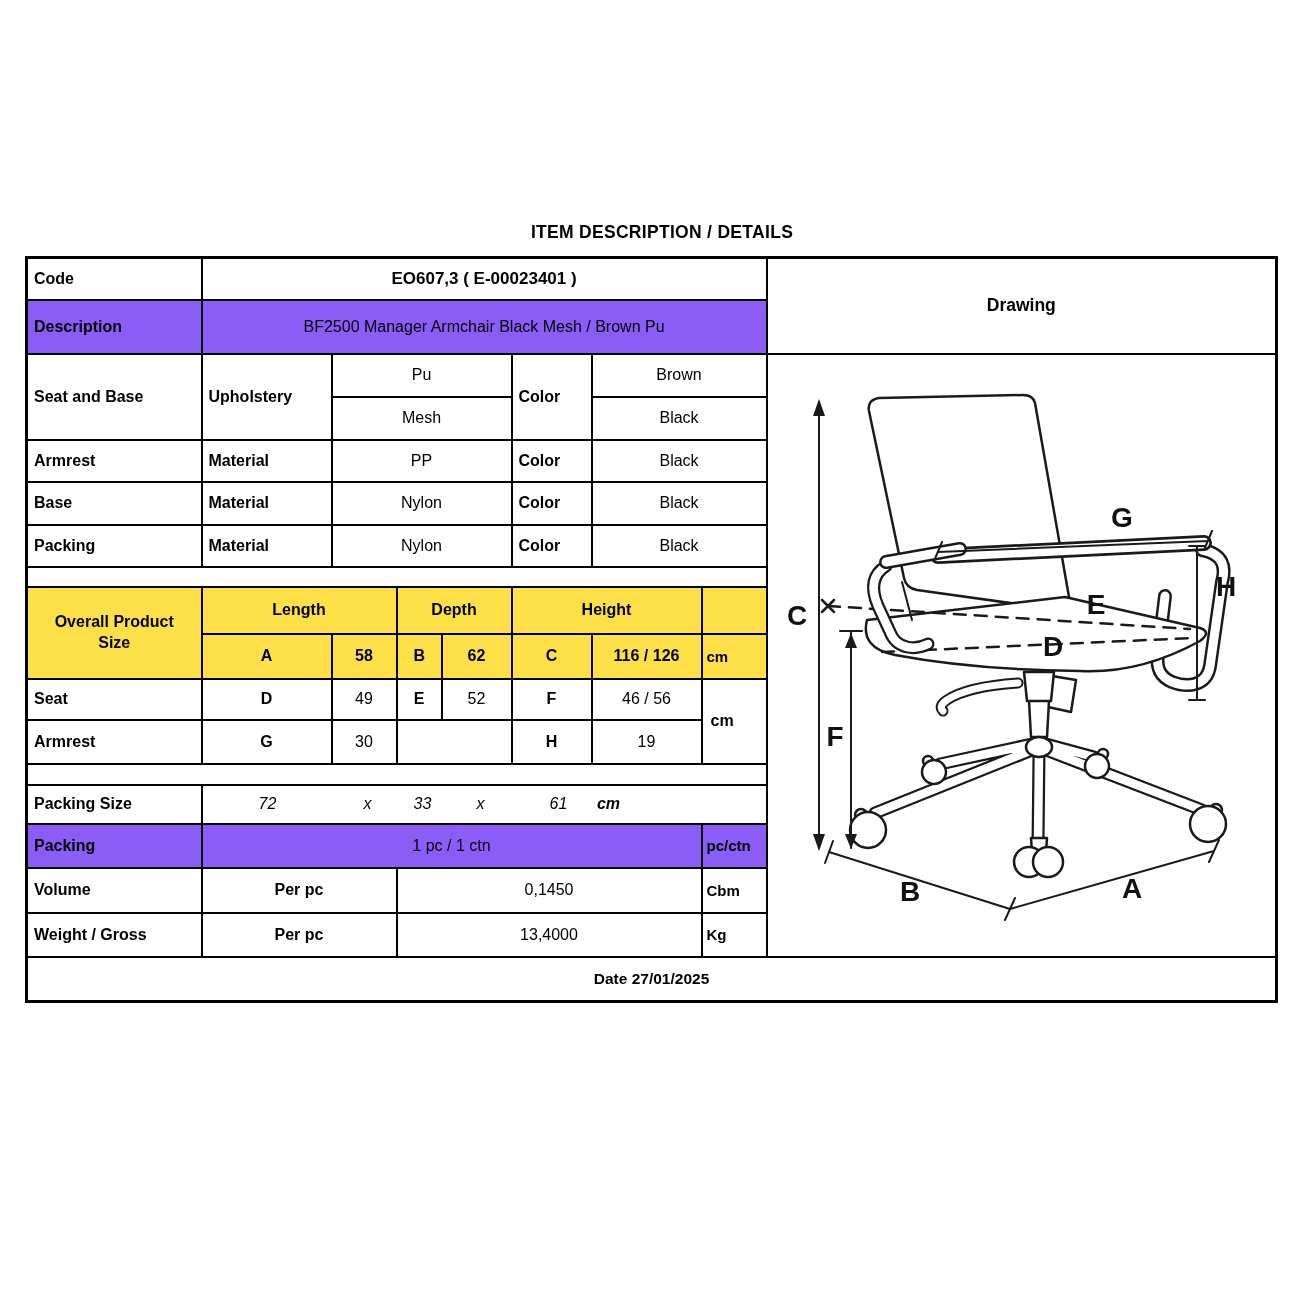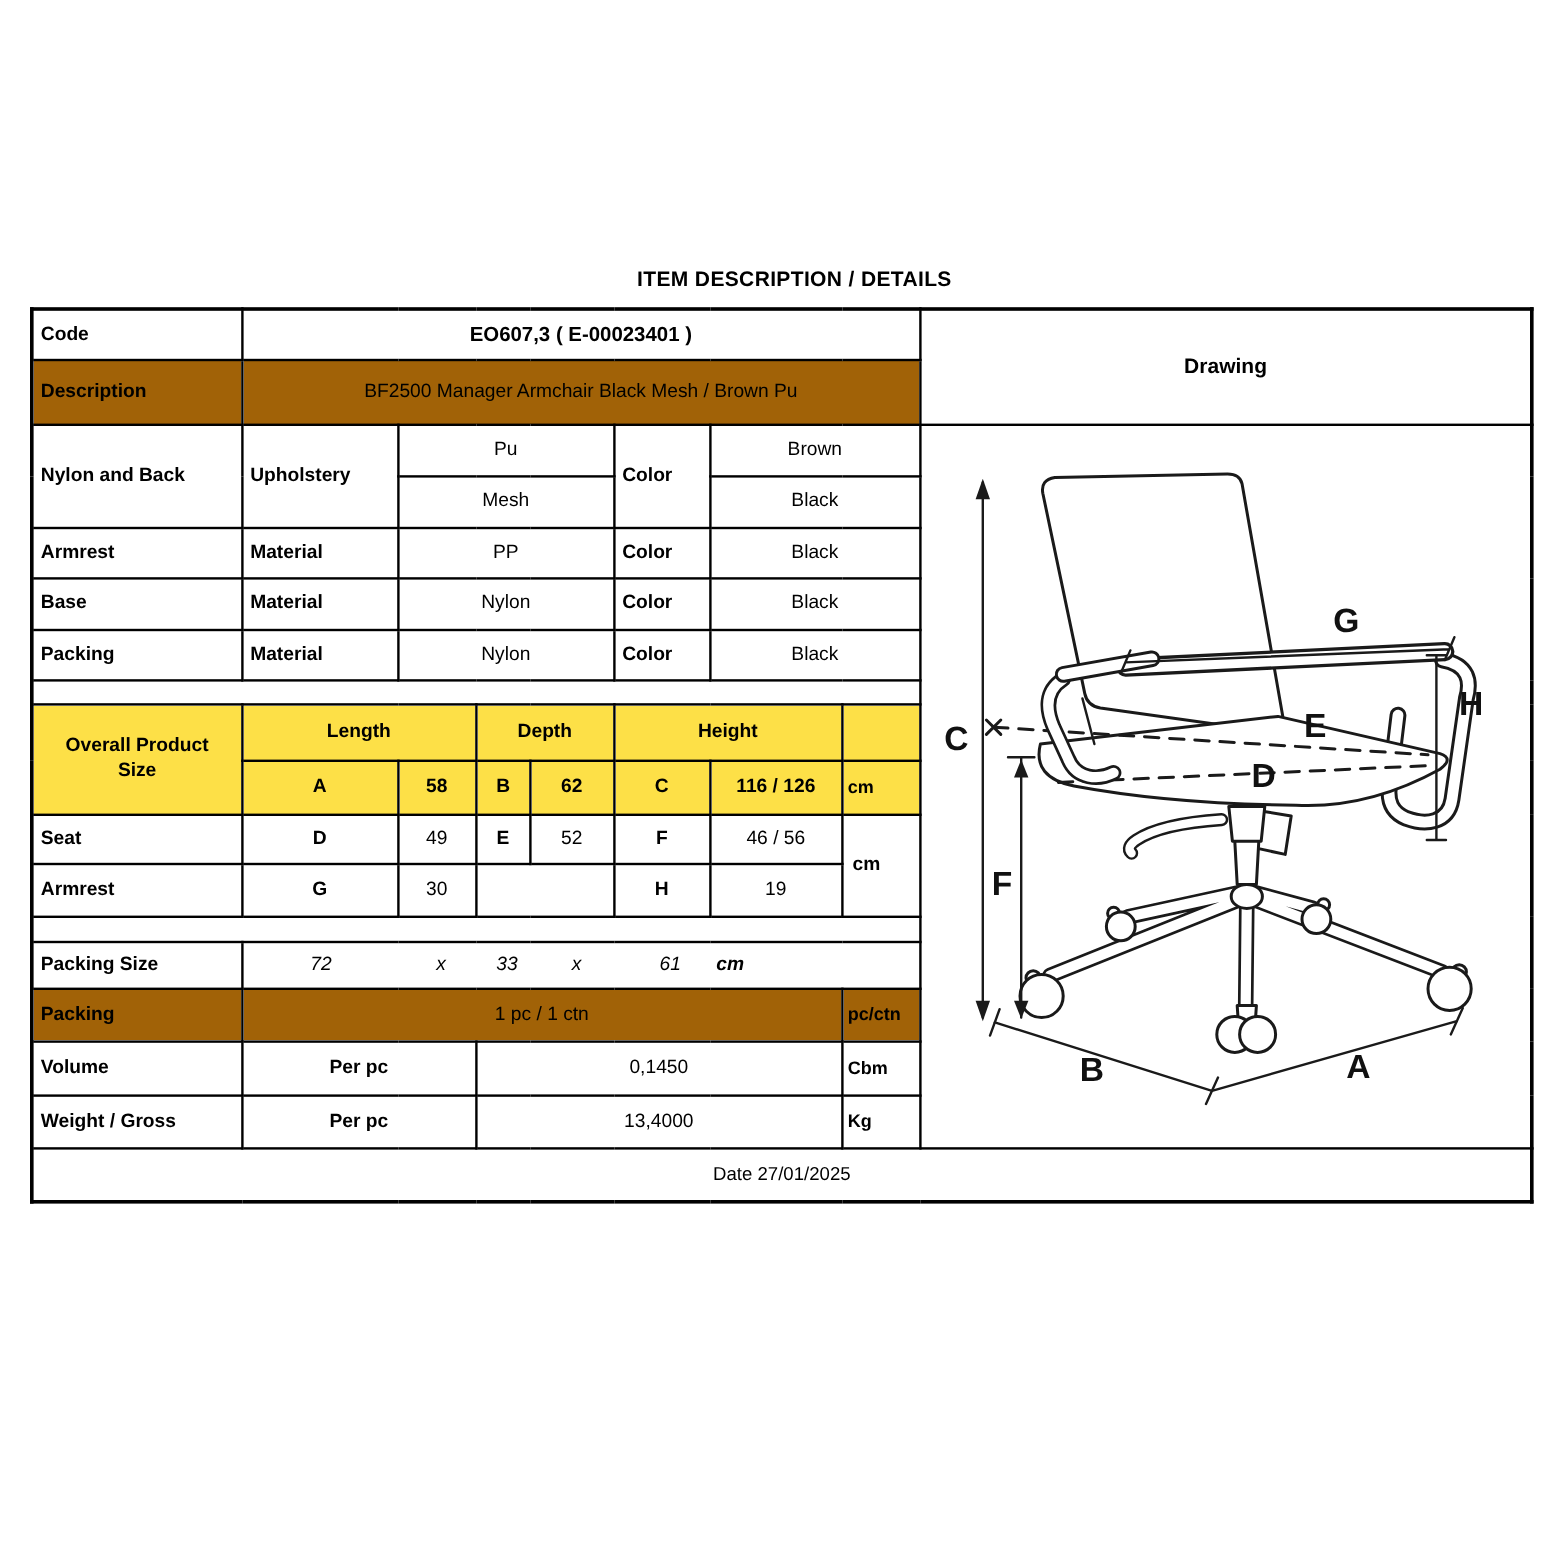--- a/index.html
+++ b/index.html
@@ -3,25 +3,25 @@
 <meta charset="utf-8">
 <style>
   html,body{margin:0;padding:0;background:#fff;}
   .page{position:relative;width:1300px;height:1300px;background:#fff;font-family:"Liberation Sans",sans-serif;color:#000;overflow:hidden;}
   .title{position:absolute;top:222px;left:0;width:100%;text-align:center;font-weight:bold;font-size:17.5px;letter-spacing:.3px;padding-left:12px;}
   table.spec{position:absolute;left:25px;top:256px;width:1250px;border-collapse:collapse;table-layout:fixed;border:3px solid #000;}
   td{border:2px solid #000;font-size:16px;padding:0 6px;overflow:hidden;white-space:nowrap;vertical-align:middle;}
   .lbl{font-weight:bold;text-align:left;}
   .ctr{text-align:center;padding:0 16px;}
   .bold{font-weight:bold;}
-  .gray{background:#a16207;}
+  .gray{background:#8b5cf6;}
   .yellow{background:#fde047;}
   .unit{font-weight:bold;text-align:left;padding:0 4px;font-size:15px;}
   .wrap{white-space:normal;line-height:1.3;}
-  .datecell{font-weight:normal;text-align:center;font-size:15.5px;}
+  .datecell{font-weight:bold;text-align:center;font-size:15.5px;}
   .packrel{position:relative;font-style:italic;}
   .packrel span{position:absolute;top:50%;transform:translate(-50%,-50%);}
   .drawhead{font-weight:bold;text-align:center;font-size:17.5px;}
   .drawing-svg{position:absolute;left:765px;top:352px;width:510px;height:603px;}
   .drawing-svg text{font-family:"Liberation Sans",sans-serif;font-weight:bold;font-size:28px;fill:#111;}
 </style>
 </head>
 <body>
 
 <div class="page">
@@ -44,21 +44,21 @@
         <tr style="height:42px">
       <td class="lbl">Code</td>
       <td colspan="7" class="ctr bold" style="font-size:17px">EO607,3  ( E-00023401 )</td>
       <td rowspan="2" class="drawhead">Drawing</td>
     </tr>
     <tr style="height:54px">
       <td class="lbl gray">Description</td>
       <td colspan="7" class="ctr gray">BF2500 Manager Armchair Black Mesh / Brown Pu</td>
     </tr>
     <tr style="height:43px">
-      <td rowspan="2" class="lbl">Nylon and Back</td>
+      <td rowspan="2" class="lbl">Seat and Base</td>
       <td rowspan="2" class="lbl">Upholstery</td>
       <td colspan="3" class="ctr">Pu</td>
       <td rowspan="2" class="lbl">Color</td>
       <td colspan="2" class="ctr">Brown</td>
       <td rowspan="15" style="padding:0"></td>
     </tr>
     <tr style="height:43px">
       <td colspan="3" class="ctr">Mesh</td>
       <td colspan="2" class="ctr">Black</td>
     </tr>

